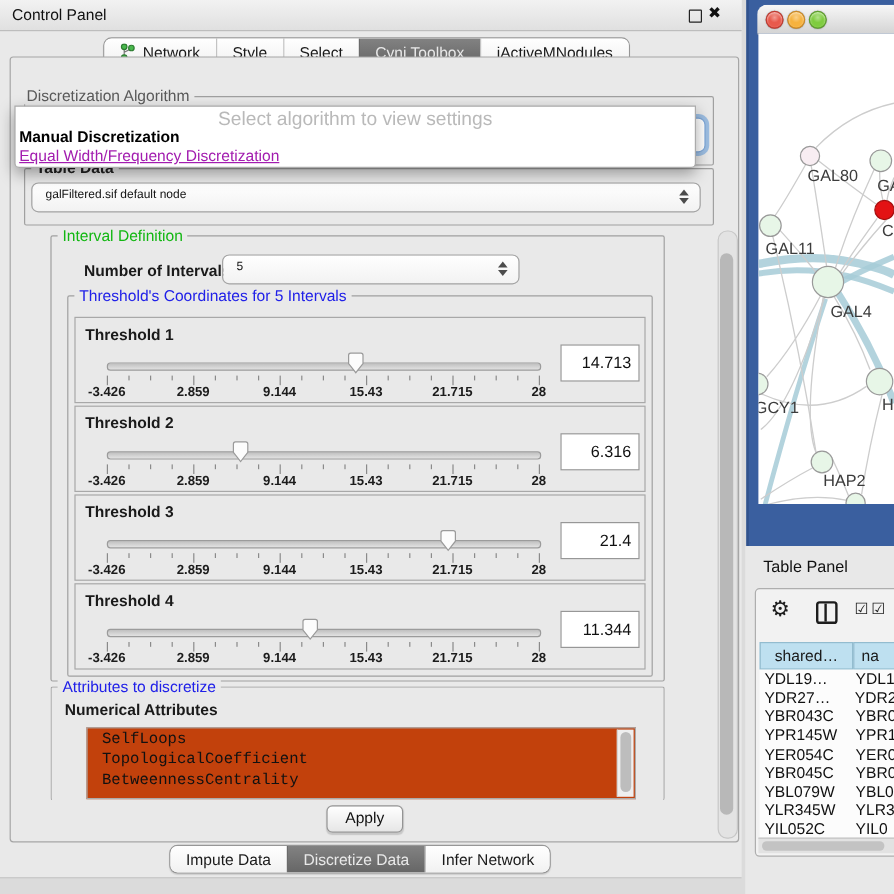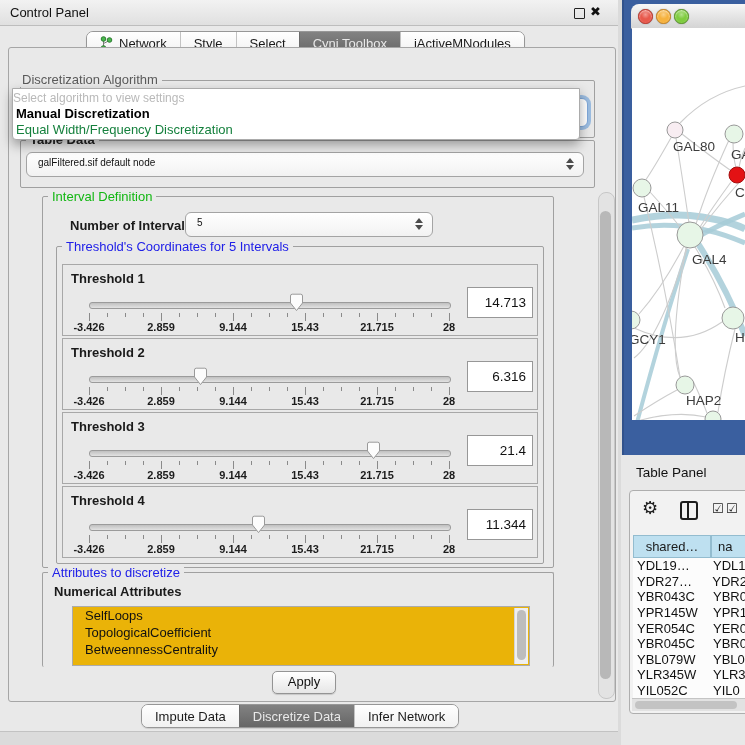--- a/index.html
+++ b/index.html
@@ -31,23 +31,23 @@
   .group{position:absolute;border:1px solid #a0a0a0;border-radius:2px;}
   .group-title{position:absolute;background:#e9e9e9;padding:0 4px;font-size:13px;line-height:15px;white-space:nowrap;}
   
   .alg-group{left:20px;top:80px;width:573px;height:56px;}
   .alg-title{left:18px;top:72px;color:#5a5a5a;font-weight:normal;z-index:1;}
   .focus-combo{position:absolute;left:26px;top:98px;width:560px;height:27px;background:#fff;
                border:1px solid #7fa8d9;border-radius:6px;box-shadow:0 0 0 3px rgba(105,160,220,.6);z-index:5;}
   .popup{position:absolute;left:12px;top:88px;width:566px;height:50px;background:#ffffff;
          border:1px solid #ababab;border-radius:0 0 4px 4px;z-index:10;
          box-shadow:0 5px 12px rgba(0,0,0,.35);}
-  .popup-hint{position:absolute;left:0;top:2px;width:100%;color:#b9b9b9;font-size:12px;}
+  .popup-hint{position:absolute;left:0;top:2px;width:100%;text-align:center;color:#b9b9b9;font-size:16px;}
   .popup-opt1{position:absolute;left:3px;top:17px;font-weight:bold;color:#000;}
-  .popup-opt2{position:absolute;left:3px;top:33px;color:#15803d;}
+  .popup-opt2{position:absolute;left:3px;top:33px;color:#a21caf;text-decoration:underline;}
   
   .td-group{left:20px;top:140px;width:573px;height:46px;}
   .td-title{left:26px;top:132px;color:#222;font-weight:bold;}
   .combo{position:absolute;background:linear-gradient(#ffffff,#f2f2f2);border:1px solid #a4a4a4;border-radius:6px;}
   .td-combo{left:26px;top:152px;width:556px;height:23px;}
   .combo-text{position:absolute;left:11px;top:4px;font-size:10px;color:#111;}
   .updown{position:absolute;right:9px;top:5px;display:flex;flex-direction:column;gap:2px;}
   .tri-up{width:0;height:0;border-left:4px solid transparent;border-right:4px solid transparent;border-bottom:5px solid #4c4c4c;}
   .tri-down{width:0;height:0;border-left:4px solid transparent;border-right:4px solid transparent;border-top:5px solid #4c4c4c;}
   
@@ -65,21 +65,21 @@
   .tick{position:absolute;width:1px;background:#8a8a8a;}
   .tick.major{top:48px;height:8px;}
   .tick.minor{top:48px;height:4px;}
   .tick-label{position:absolute;top:56px;transform:translateX(-50%);font-size:11px;font-weight:bold;color:#1c1c1c;white-space:nowrap;}
   .thr-value{position:absolute;left:404px;top:22px;width:58px;height:29px;background:#fff;border:1px solid #979797;
              font-size:13.5px;text-align:right;line-height:29px;padding-right:6px;color:#111;}
   
   .attr-group{left:42px;top:572px;width:510px;height:94px;border-bottom:none;}
   .attr-title{left:48px;top:565px;color:#2020e8;}
   .attr-sub{position:absolute;left:54px;top:584px;font-weight:bold;}
-  .listbox{position:absolute;left:72px;top:606px;width:456px;height:58px;background:#eab308;border:1px solid #ababab;overflow:hidden;}
+  .listbox{position:absolute;left:72px;top:606px;width:456px;height:58px;background:#c2410c;border:1px solid #ababab;overflow:hidden;font-family:Liberation Mono, monospace;}
   .list-item{padding:1px 0 1px 12px;font-size:13px;line-height:15px;color:#111;}
   .list-scroll{position:absolute;right:1px;top:1px;width:13px;height:56px;background:#efefef;border-left:1px solid #d5d5d5;}
   .list-thumb{position:absolute;left:2px;top:2px;width:9px;height:50px;background:#bdbdbd;border-radius:5px;}
   .apply-btn{position:absolute;left:272px;top:671px;width:62px;height:21px;border:1px solid #949494;border-radius:5px;
              background:linear-gradient(#ffffff,#e6e6e6);font-size:13px;text-align:center;line-height:20px;color:#111;
              box-shadow:0 1px 1px rgba(0,0,0,.15);}
   .v-scroll{position:absolute;left:598px;top:192px;width:15px;height:505px;background:#e3e3e3;
             border:1px solid #c7c7c7;border-radius:8px;}
   .v-thumb{position:absolute;left:1px;top:18px;width:11px;height:468px;background:#b8b8b8;border-radius:6px;}
   

